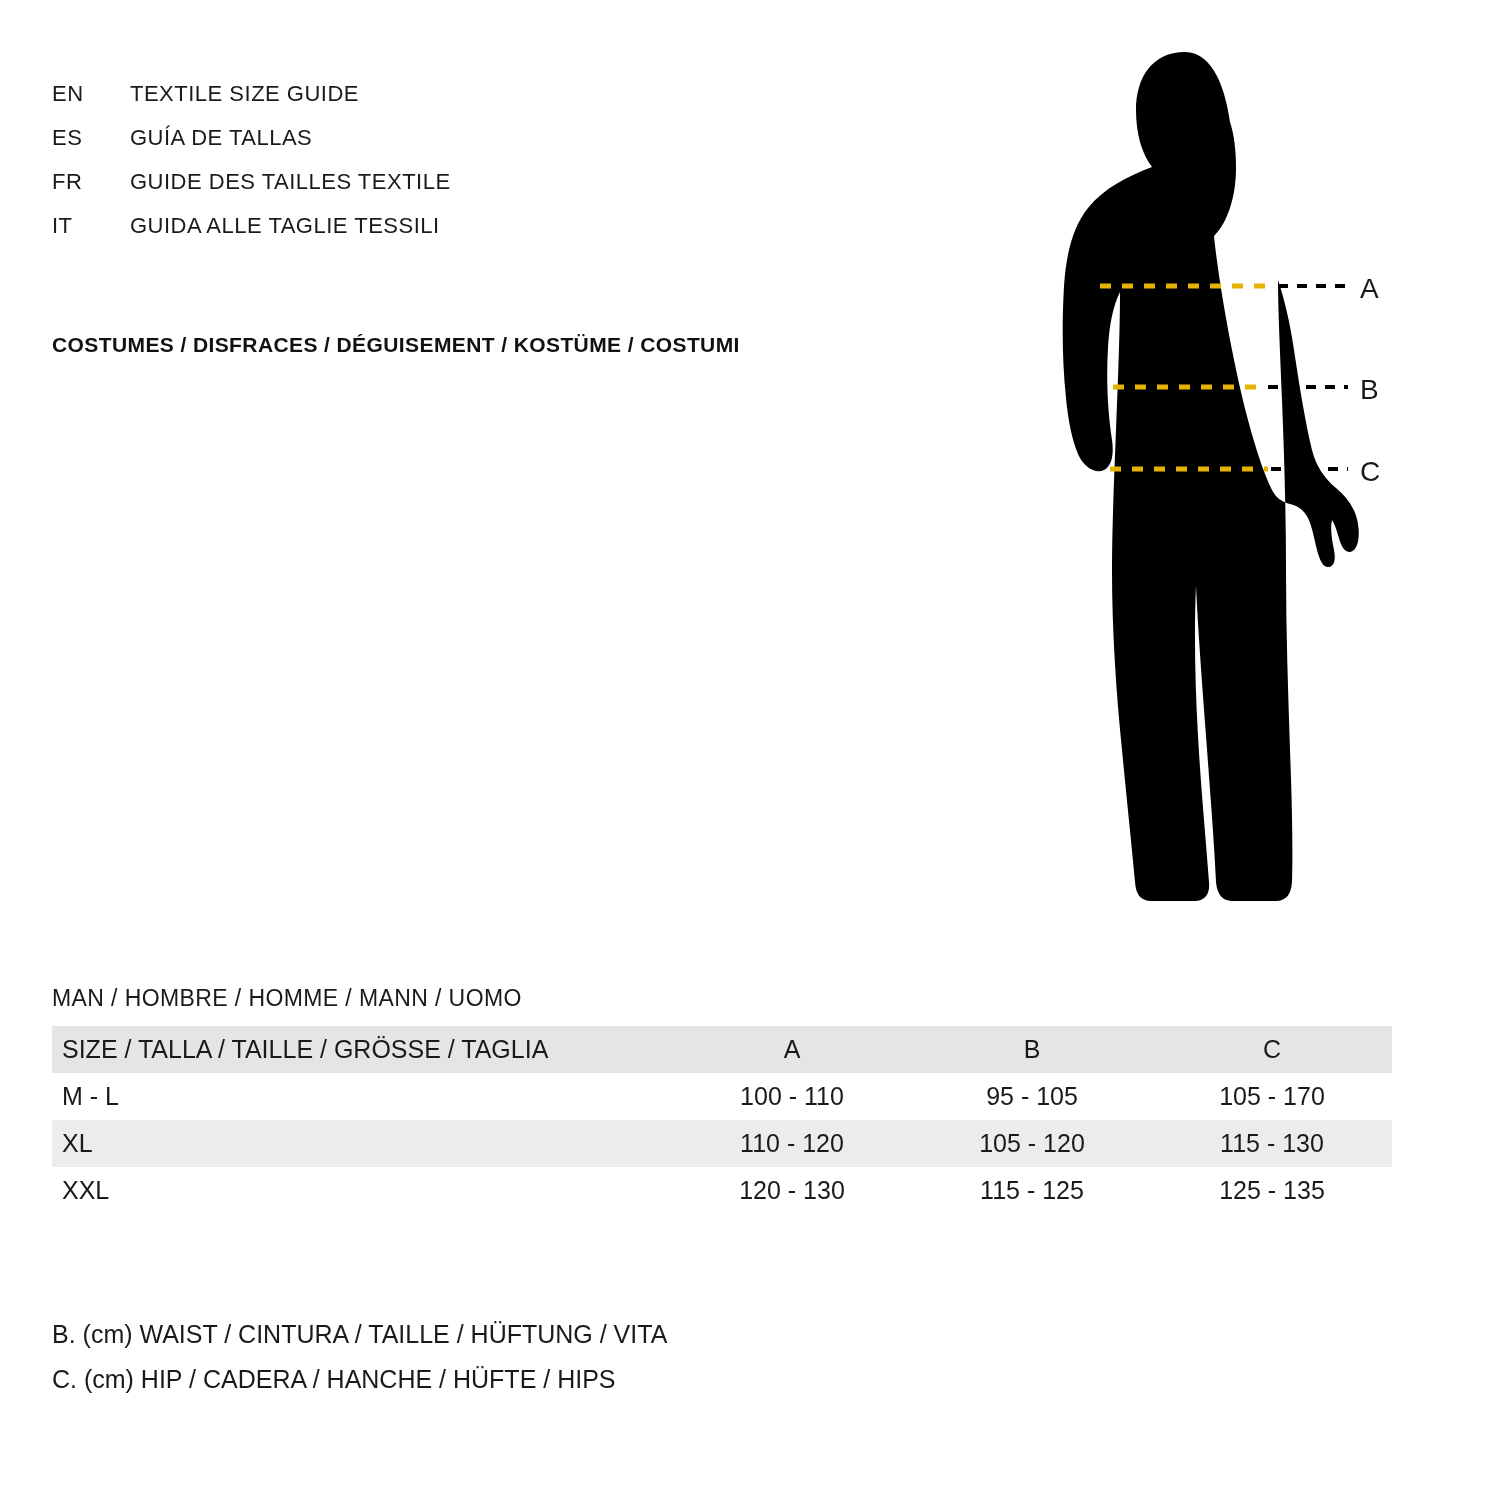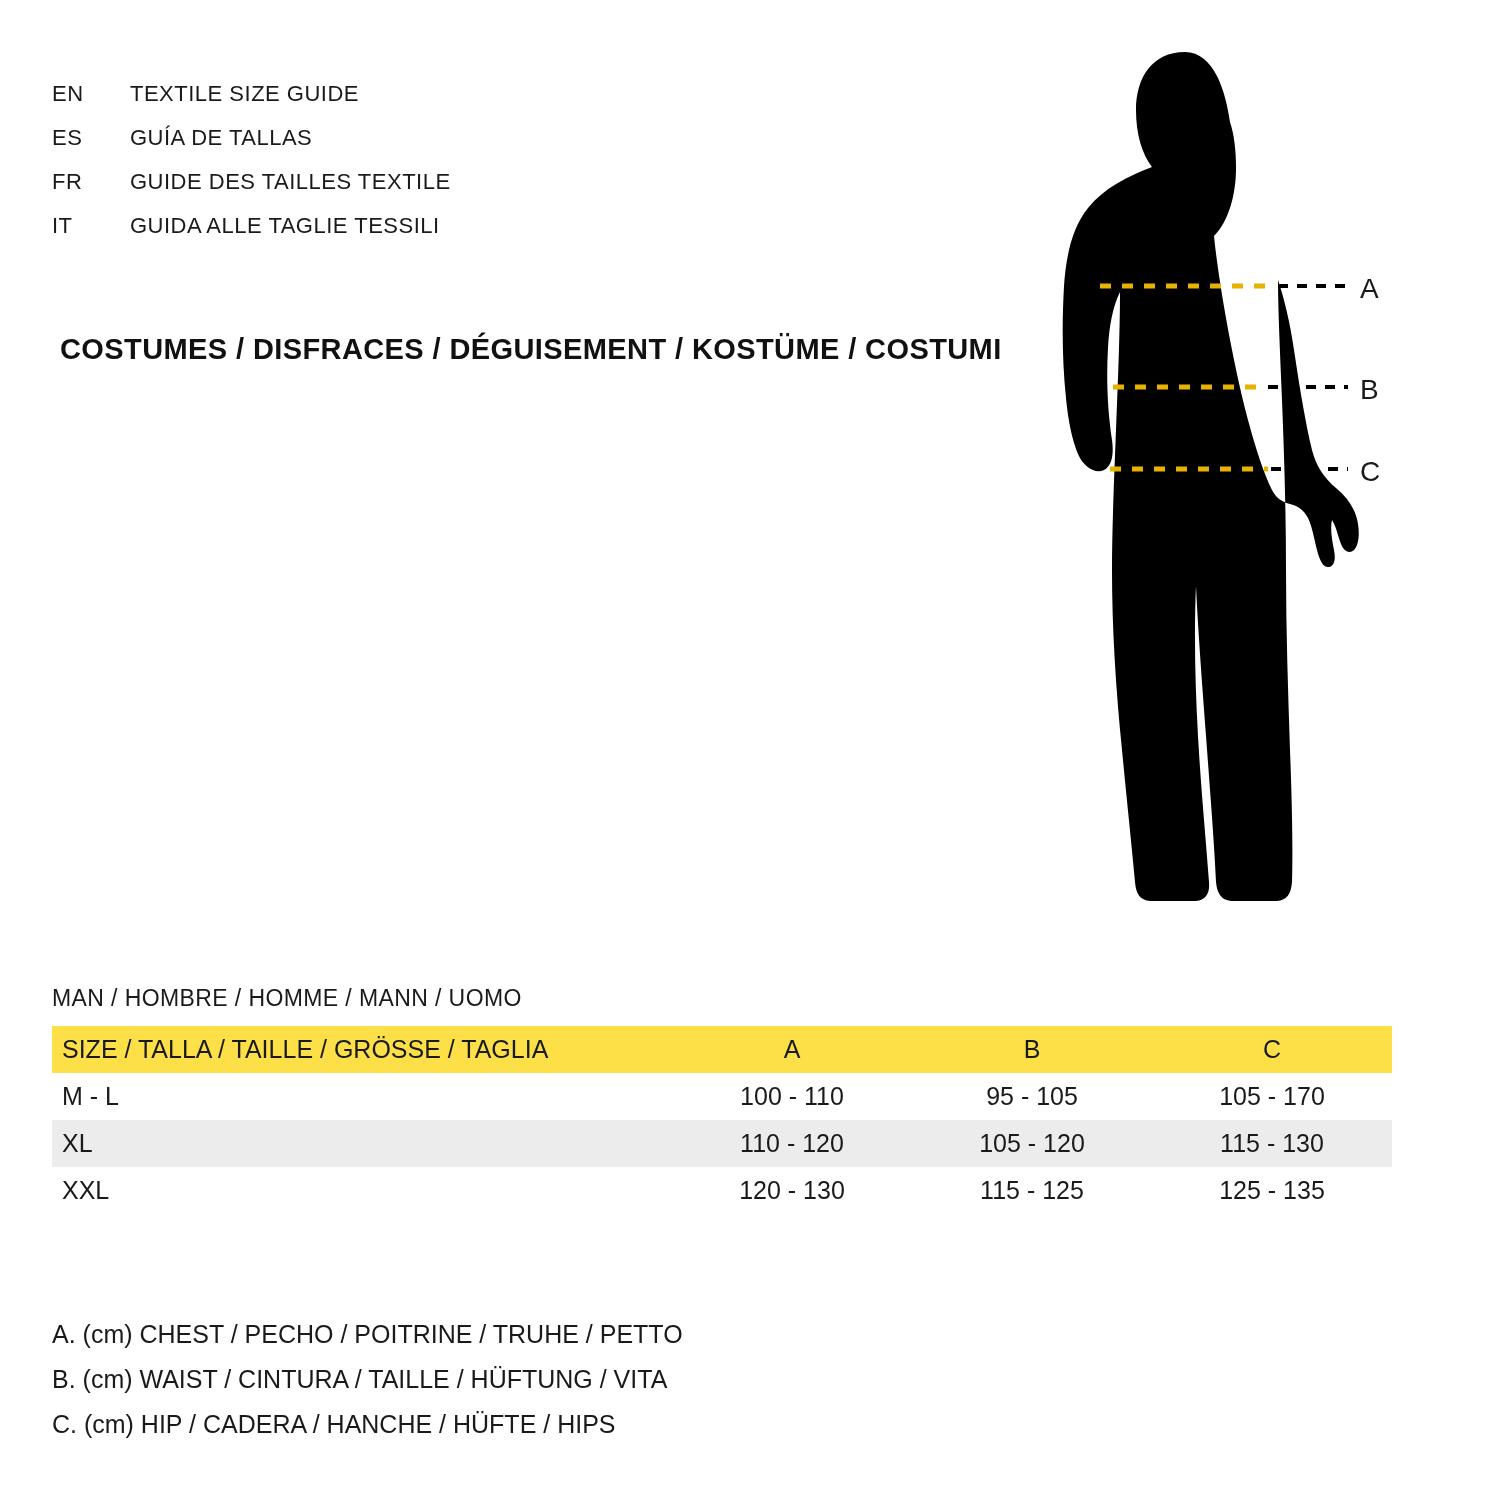--- a/index.html
+++ b/index.html
@@ -34,23 +34,23 @@
   .lang-code {
     width: 78px;
     flex: 0 0 78px;
   }
   .lang-text {
     flex: 1 1 auto;
   }
 
   .costumes-line {
     position: absolute;
-    left: 60px;
+    left: 52px;
     top: 333px;
-    font-size: 29px;
+    font-size: 21px;
     font-weight: bold;
     letter-spacing: 0.4px;
     color: #111;
   }
 
   
   .figure-wrap {
     position: absolute;
     left: 1000px;
     top: 30px;
@@ -87,21 +87,21 @@
     width: 1340px;
     font-size: 25px;
   }
   table.size-table th,
   table.size-table td {
     padding: 9px 0;
     font-weight: normal;
     color: #1a1a1a;
   }
   table.size-table thead th {
-    background: #fde047;
+    background: #e5e5e5;
     text-align: left;
   }
   table.size-table thead th.col-label {
     padding-left: 10px;
   }
   table.size-table thead th.col-measure {
     text-align: center;
   }
   table.size-table tbody td.col-label {
     padding-left: 10px;
@@ -270,16 +270,15 @@
         <td class="col-label">XXL</td>
         <td class="col-measure">120 - 130</td>
         <td class="col-measure">115 - 125</td>
         <td class="col-measure">125 - 135</td>
       </tr>
     </tbody>
   </table>
 </div>
 
 <div class="legend">
-  <div>A. (cm) CHEST / PECHO / POITRINE / TRUHE / PETTO</div>
   <div>B. (cm) WAIST / CINTURA / TAILLE / HÜFTUNG / VITA</div>
   <div>C. (cm) HIP / CADERA / HANCHE / HÜFTE / HIPS</div>
 </div>
 
 </body></html>

